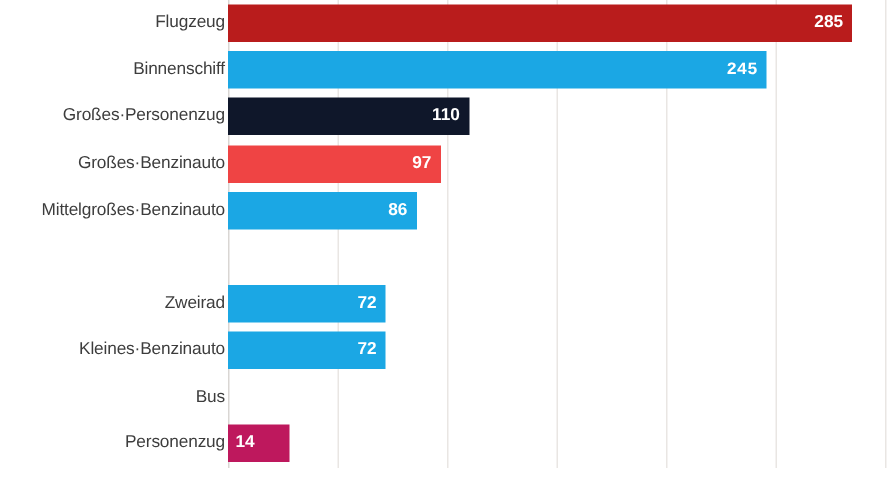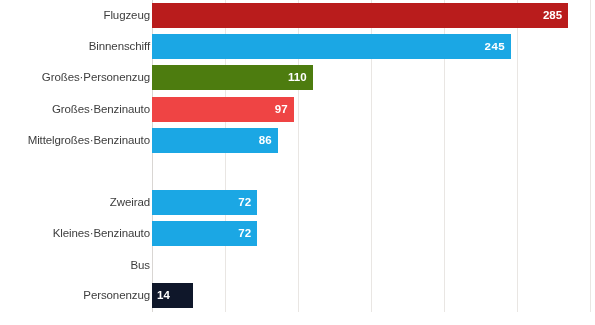--- a/index.html
+++ b/index.html
@@ -115,21 +115,21 @@
       <div class="bar-wrap" style="width: 359px; font-family: Liberation Mono, monospace;">
         <div class="bar" style="background: rgb(27, 167, 228);">
           <span class="bar-value">245</span>
         </div>
       </div>
     </div>
 
     <div class="row" style="top:62.4px">
       <span class="cat-label">Großes·Personenzug</span>
       <div class="bar-wrap" style="width: 160.6px;">
-        <div class="bar" style="background: #4d7c0f; padding-left: 17px;">
+        <div class="bar" style="background: #0f172a; padding-left: 17px;">
           <span class="bar-value">110</span>
         </div>
       </div>
     </div>
 
     <div class="row" style="top:93.6px">
       <span class="cat-label">Großes·Benzinauto</span>
       <div class="bar-wrap" style="width: 141.62px;">
         <div class="bar" style="background: #ef4444;">
           <span class="bar-value">97</span>
@@ -165,20 +165,20 @@
       </div>
     </div>
 
     <div class="row" style="top:249.6px">
       <span class="cat-label">Bus</span>
     </div>
 
     <div class="row" style="top:280px">
       <span class="cat-label">Personenzug</span>
       <div class="bar-wrap" style="width: 26px;">
-        <div class="bar" style="background: #0f172a; padding-left: 41px;">
+        <div class="bar" style="background: #be185d; padding-left: 41px;">
           <span class="bar-value inside-left">14</span>
         </div>
       </div>
     </div>
   </div>
 
 </div>
 
 </body></html>

